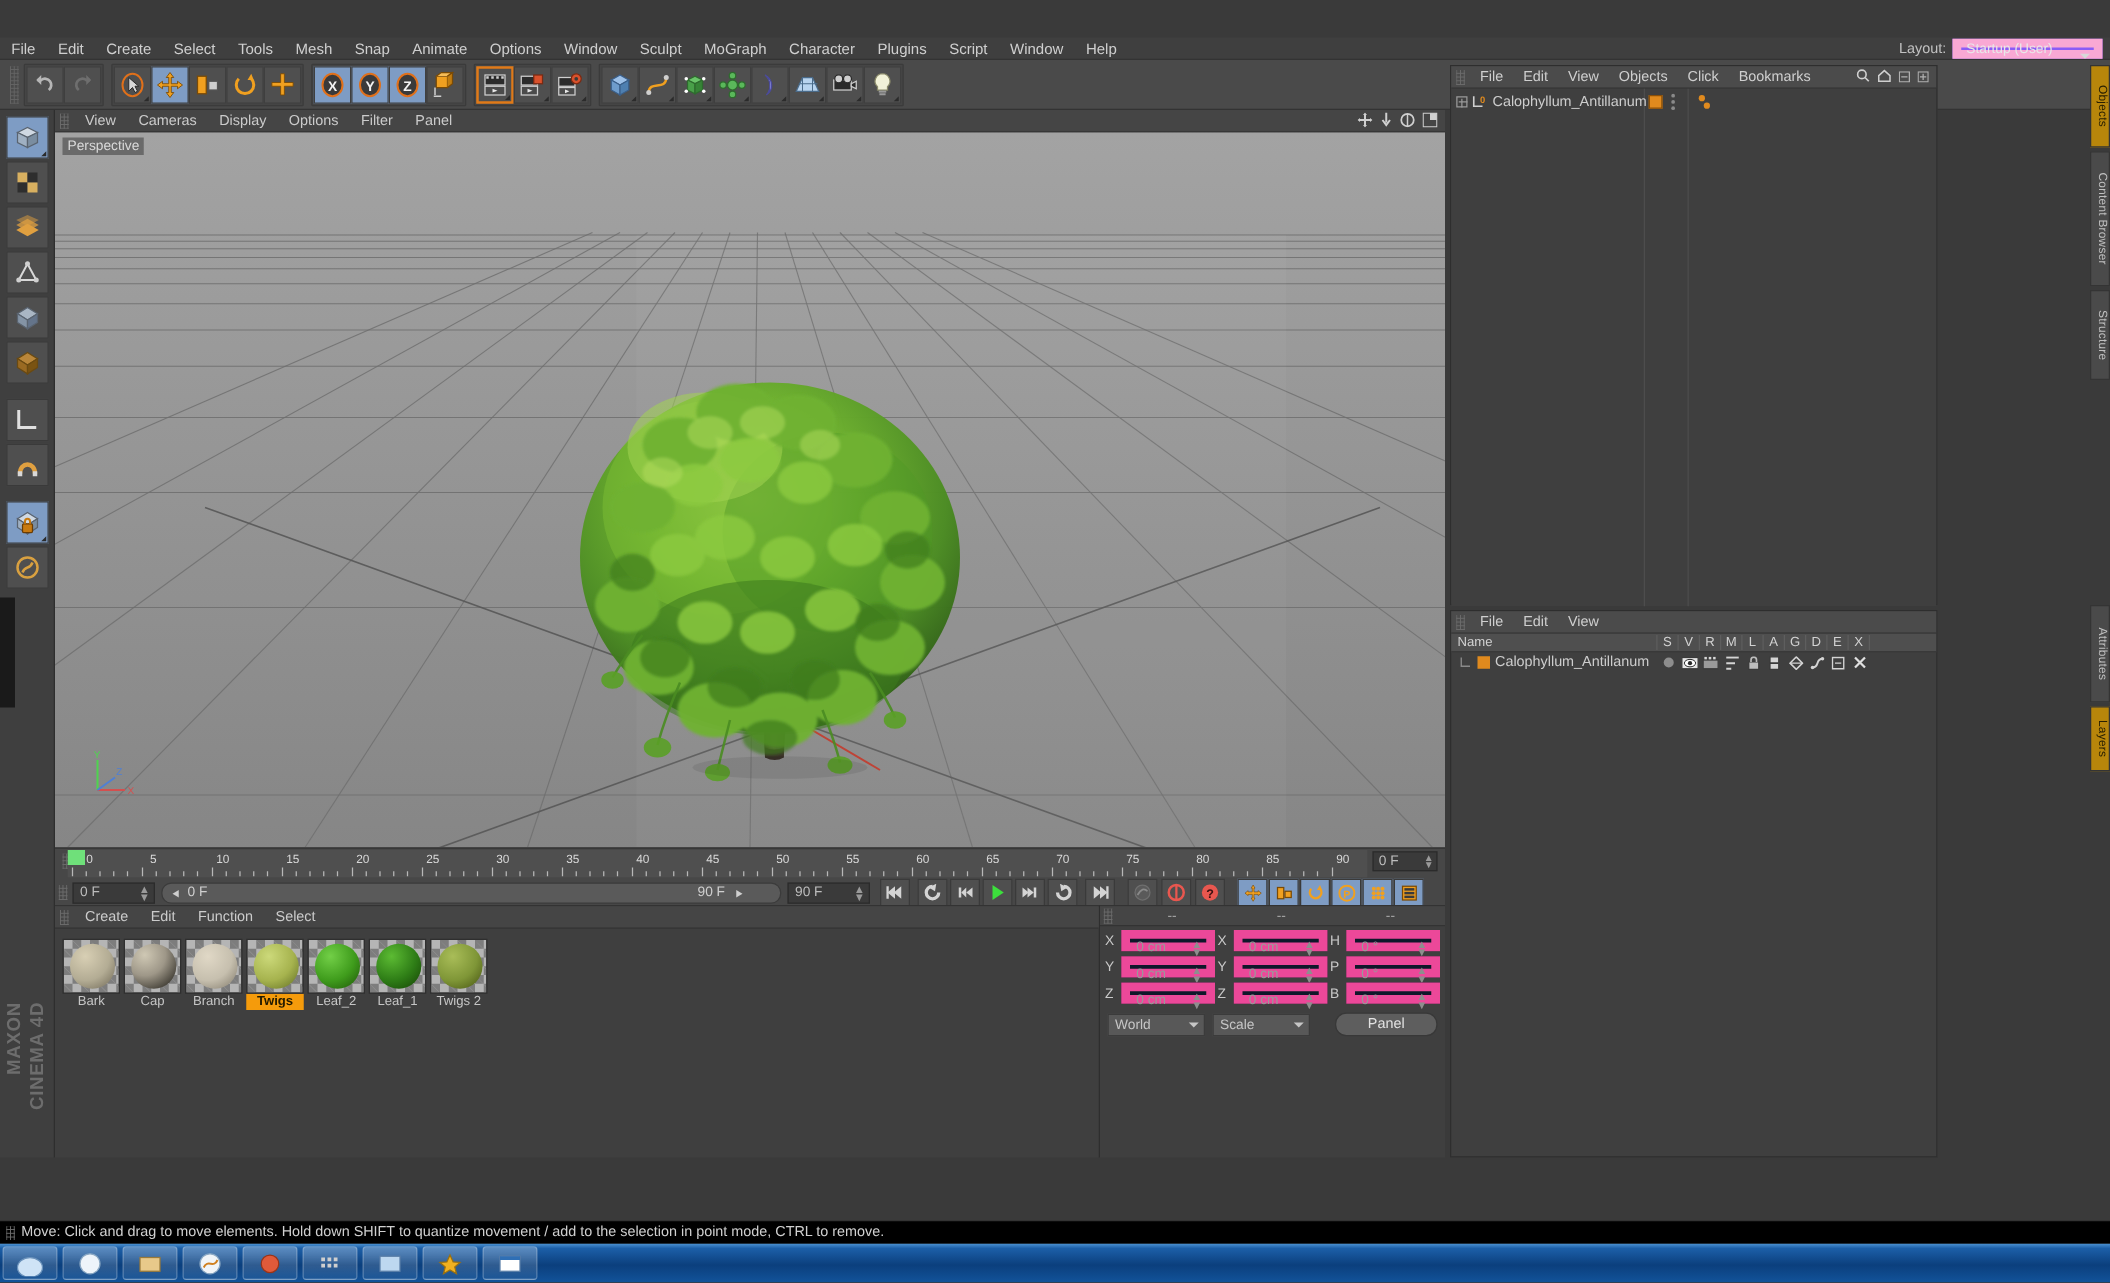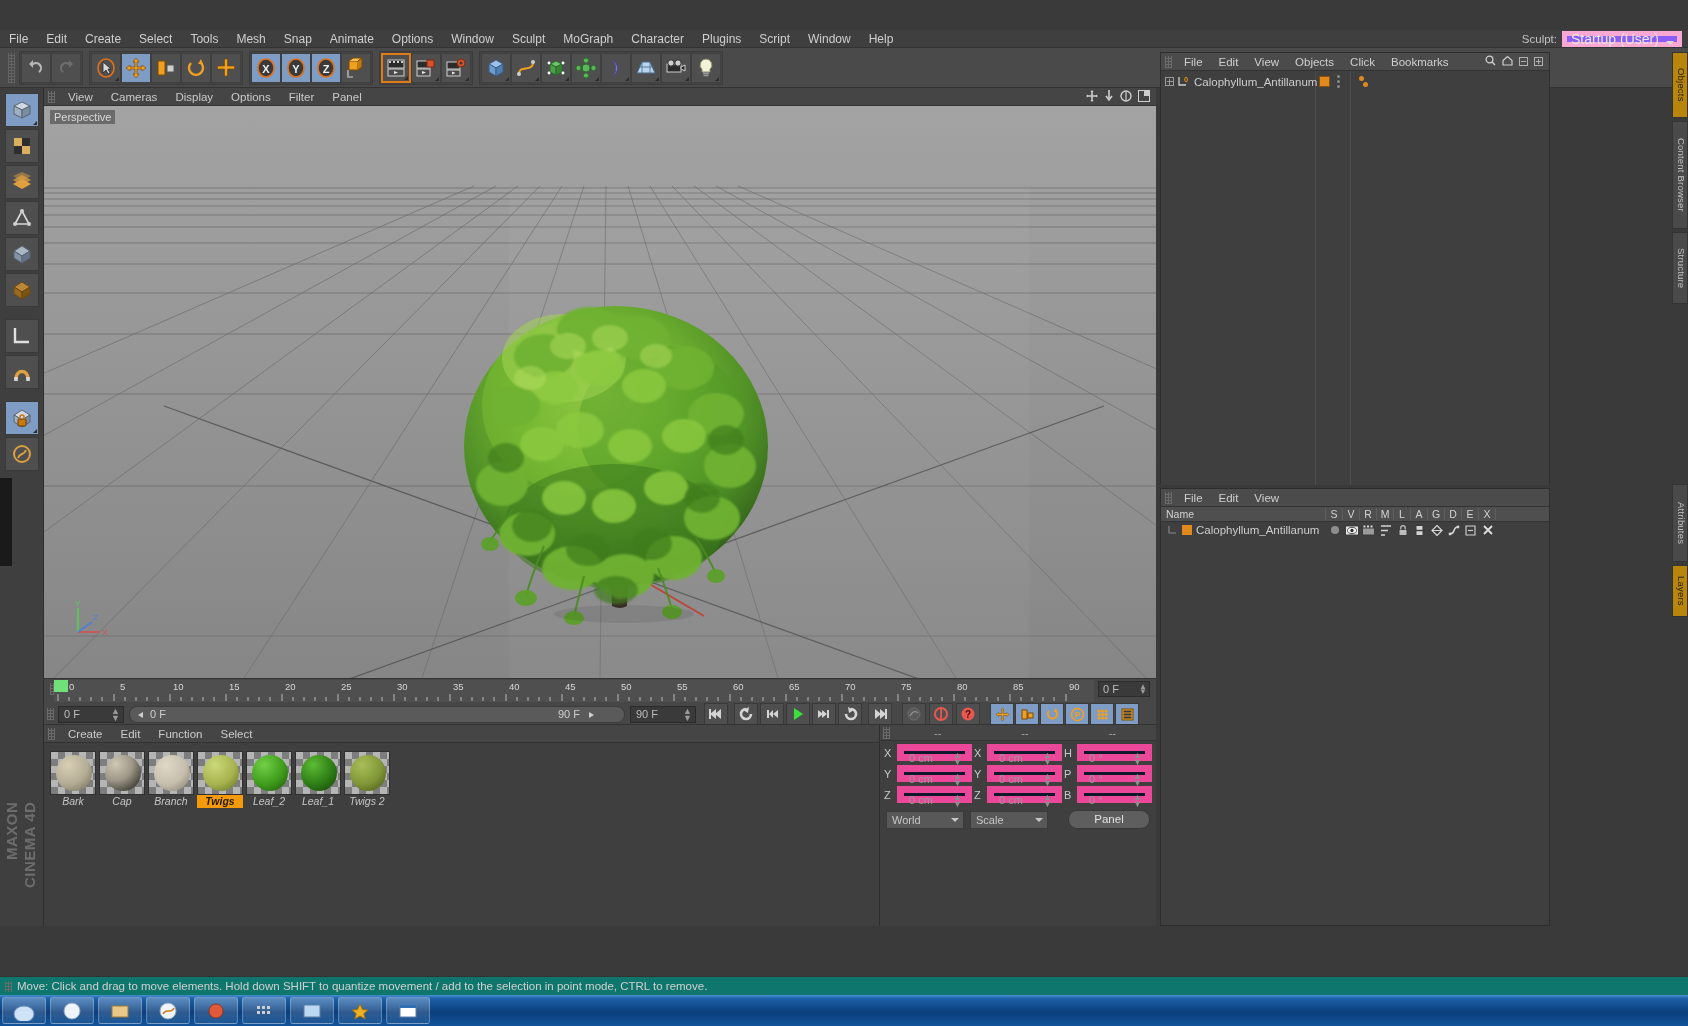--- a/index.html
+++ b/index.html
@@ -46,22 +46,22 @@
   
   .menubar {
     position:absolute; left:0; top:30px; width:1688px; height:18px;
     background:#3f3f3f; display:flex; align-items:center;
     border-bottom:1px solid #333;
   }
   .menuitem { padding:0 9px; font-size:12px; color:#cfcfcf; line-height:18px; white-space:nowrap; }
   .layout-box { position:absolute; right:6px; top:30px; height:18px; display:flex; align-items:center; gap:5px; }
   .layout-label { font-size:11.5px; color:#c2c2c2; }
   .layout-select {
-    width:120px; height:16px; background:#8b5cf6; border:5px solid #f9a8d4;
-    font-size:14px; color:#e8e8e8; padding-left:4px; line-height:14px;
+    width:120px; height:16px; background:#8b5cf6; border:7px solid #f9a8d4;
+    font-size:11px; color:#e8e8e8; padding-left:4px; line-height:14px;
     display:flex;align-items:center; position:relative;
   }
   .layout-select .arw { position:absolute; right:3px; top:5px; width:0;height:0;
     border-left:4px solid transparent;border-right:4px solid transparent;border-top:4px solid #d8d8d8;}
 
   
   .toolbar {
     position:absolute; left:0; top:48px; width:1688px; height:40px;
     background:#4a4a4a; border-bottom:1px solid #333;
     display:flex; align-items:center; padding-left:4px;
@@ -137,21 +137,21 @@
      border-top:3.5px solid transparent;border-bottom:3.5px solid transparent;border-left:5px solid #cfcfcf;}
   .pbtn { width:24px;height:22px;background:#4f4f4f;border:1px solid #3a3a3a;
      display:flex;align-items:center;justify-content:center;}
   .pbtn.sel{background:#7e9cc4;}
 
   
   .matmgr { position:absolute; left:44px; top:724px; width:836px; height:202px;
      background:#3f3f3f; border-top:1px solid #333; border-right:1px solid #2e2e2e;}
   .matmenu { height:18px; background:#454545; display:flex;align-items:center; border-bottom:1px solid #333;}
   .matmenu .mi { padding:0 9px; font-size:11.5px; color:#cbcbcb; line-height:18px;}
-  .matgrid { display:flex; padding:8px 6px; gap:3px; flex-wrap:wrap;font-style:italic; }
+  .matgrid { display:flex; padding:8px 6px; gap:3px; flex-wrap:wrap; }
   .mat { width:46px; }
   .mat .sw { width:46px;height:44px; border:1px solid #2f2f2f; position:relative; overflow:hidden;
      background-image:
        linear-gradient(45deg,#7d7d7d 25%,transparent 25%,transparent 75%,#7d7d7d 75%),
        linear-gradient(45deg,#7d7d7d 25%,#b5b5b5 25%,#b5b5b5 75%,#7d7d7d 75%);
      background-size:14px 14px; background-position:0 0, 7px 7px;}
   .mat .ball { position:absolute; left:5px; top:3px; width:36px;height:36px;border-radius:50%; }
   .mat .nm { font-size:10.5px; color:#c6c6c6; text-align:center; line-height:13px;
      white-space:nowrap; overflow:hidden; }
   .mat.selected .nm { background:#f59b0b; color:#221a00; font-weight:bold; }
@@ -206,21 +206,21 @@
   .layerdot { width:10px;height:10px;background:#e08a1e; display:inline-block;}
 
   
   .vtabs { position:absolute; right:0; top:52px; width:16px; height:560px; }
   .vtab { width:16px; background:#4a4a4a; border:1px solid #343434; color:#c0c0c0;
      font-size:9.5px; writing-mode:vertical-rl; text-align:center; padding:5px 0; margin-bottom:3px;
      letter-spacing:.2px;}
   .vtab.accent { background:#b8860b; color:#2a2000; }
 
   
-  .statusbar { position:absolute; left:0; bottom:31px; width:1688px; height:19px; background:#0f766e;
+  .statusbar { position:absolute; left:0; bottom:31px; width:1688px; height:19px; background:#000000;
      border-top:1px solid #333; display:flex; align-items:center; }
   .statusbar .sgrip{ width:7px;height:11px;margin:0 5px;
     background-image: repeating-linear-gradient(0deg,#6b6b6b 0 1px,transparent 1px 3px),
                       repeating-linear-gradient(90deg,#6b6b6b 0 1px,transparent 1px 3px);
     background-size:3px 3px;}
   .statusbar .stext { font-size:11.5px; color:#d0d0d0; }
 
   
   .taskbar { position:absolute; left:0; bottom:0; width:1688px; height:31px;
      background:linear-gradient(180deg,#4a90d0 0%, #1c5fa8 12%, #0b3f7d 55%, #12539a 100%);
@@ -250,21 +250,21 @@
     <div class="menuitem">Window</div>
     <div class="menuitem">Sculpt</div>
     <div class="menuitem">MoGraph</div>
     <div class="menuitem">Character</div>
     <div class="menuitem">Plugins</div>
     <div class="menuitem">Script</div>
     <div class="menuitem">Window</div>
     <div class="menuitem">Help</div>
   </div>
   <div class="layout-box">
-    <span class="layout-label">Sculpt:</span>
+    <span class="layout-label">Layout:</span>
     <div class="layout-select">
       <span>Startup (User)</span>
       <span class="arw"></span>
     </div>
   </div>
 
   <div class="toolbar">
     <div class="grip"></div>
 
     <div class="tgroup">

